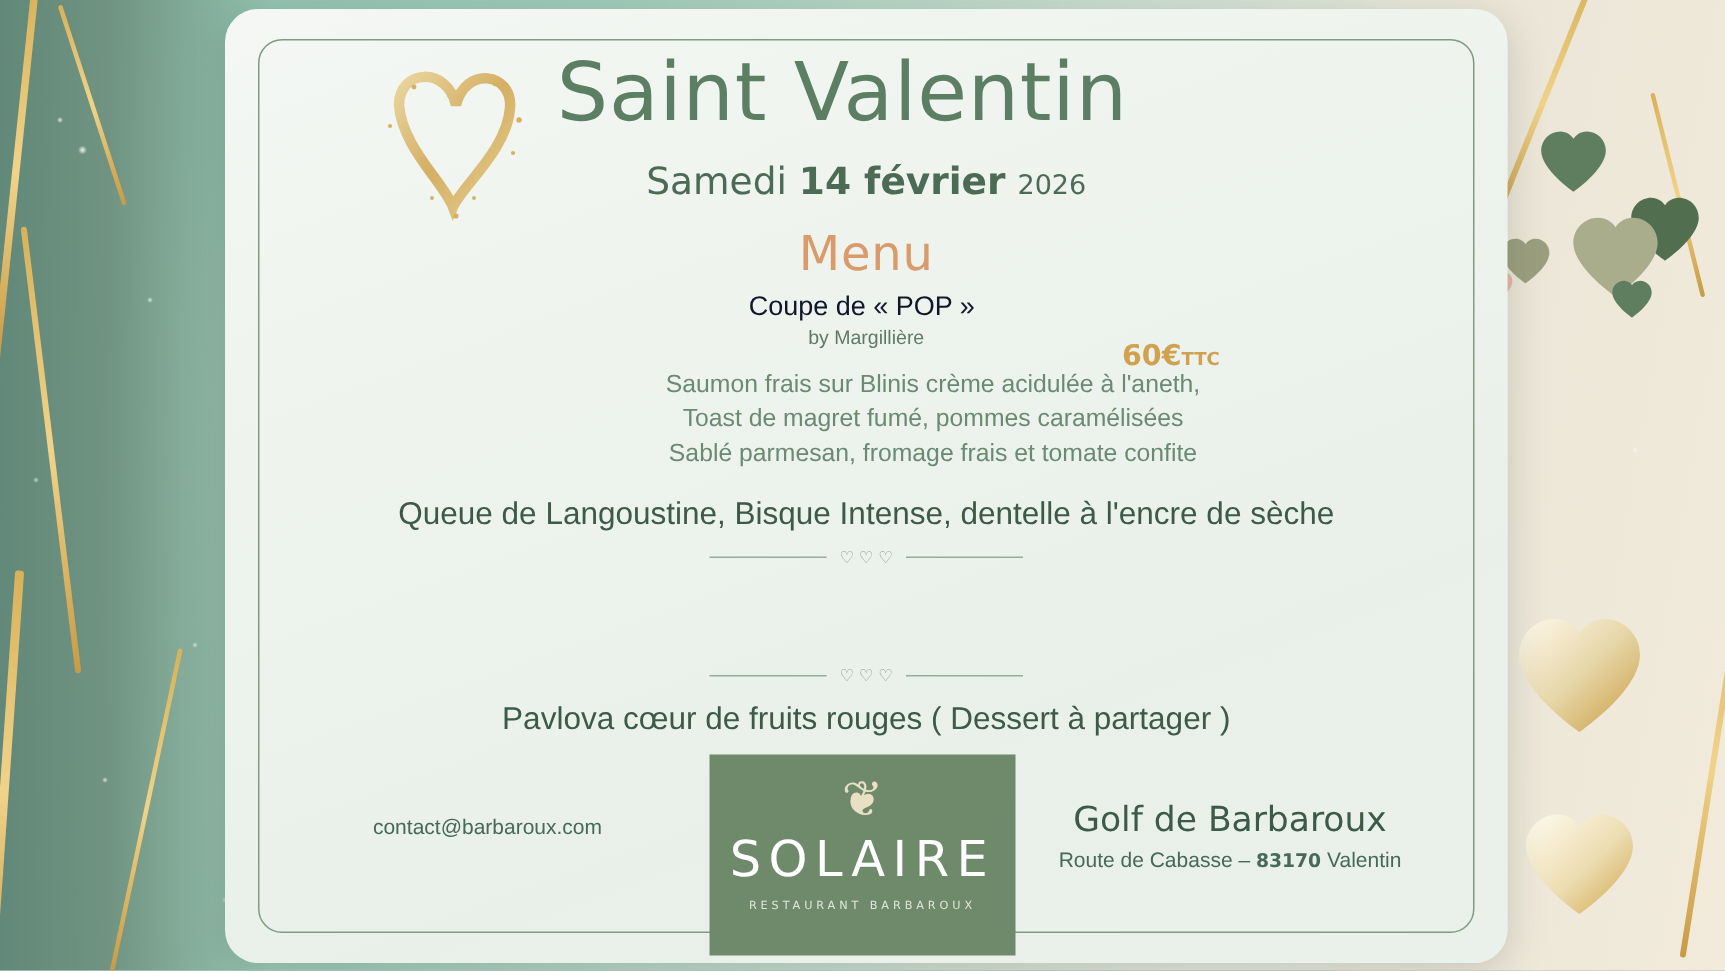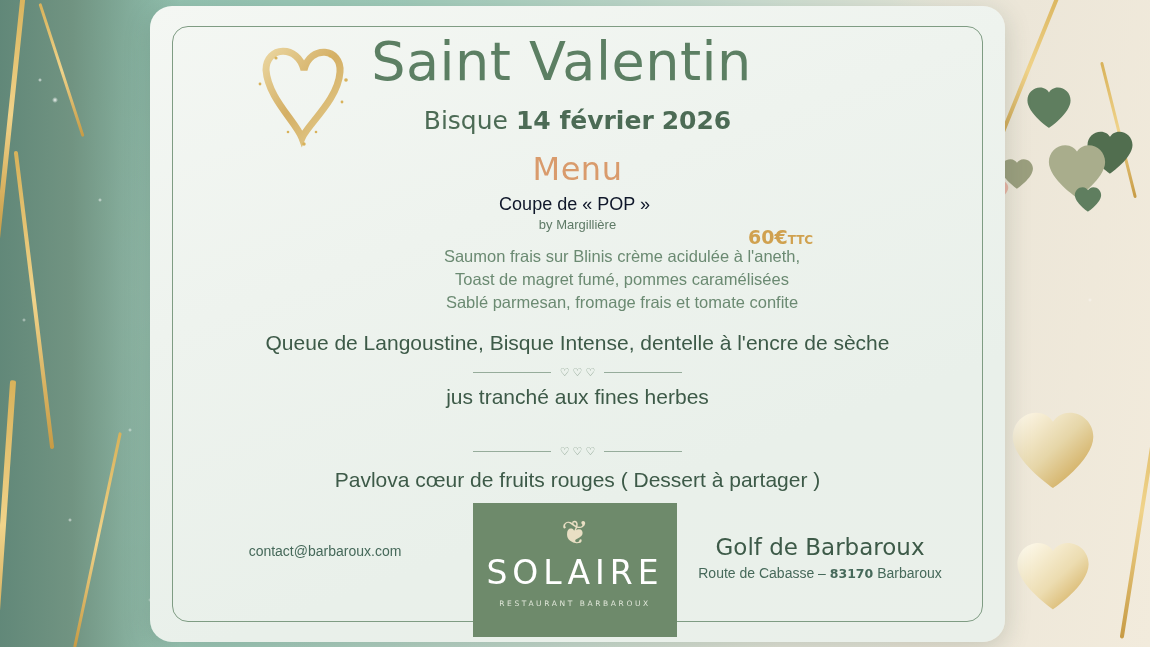--- a/index.html
+++ b/index.html
@@ -80,21 +80,21 @@
     font-family: "DejaVu Sans", sans-serif;
     font-size: 54px; font-weight: 400; letter-spacing: .5px;
     color: #5c7f63;
   }
   .subtitle {
     position: absolute; left: 172px; top: 106px; width: 811px;
     text-align: center; font-size: 25px; color: #4c6b55;
     font-family: "DejaVu Sans", sans-serif;
   }
   .subtitle .bold { font-weight: 700; }
-  .subtitle .year { font-size: 25px; font-weight: 700; }
+  .subtitle .year { font-size: 18px; font-weight: 400; }
 
   .menu-word {
     position: absolute; left: 172px; top: 150px; width: 811px;
     text-align: center; font-size: 32px; color: #d99b6c; letter-spacing: .5px;
     font-family: "DejaVu Sans", sans-serif;
   }
   .price {
     position: absolute; left: 748px; top: 182px;
     font-size: 19px; font-weight: 700; color: #d0a14f;
     font-family: "DejaVu Sans", sans-serif;
@@ -273,21 +273,21 @@
     <circle cx="58" cy="108" r="1.7" fill="#d8b25a"></circle>
       <circle cx="70" cy="96" r="1.3" fill="#d8b25a"></circle>
     <circle cx="42" cy="96" r="1.3" fill="#d8b25a"></circle>
       <circle cx="96" cy="66" r="1.4" fill="#d8b25a"></circle>
   </svg>
 </div>
 
 <h1 class="title">Saint Valentin</h1>
 
 <div class="subtitle">
-  <span>Bisque</span>
+  <span>Samedi</span>
   <span class="bold">14 février</span>
   <span class="year">2026</span>
 </div>
 
 <div class="menu-word">Menu</div>
 
 <div class="price">
   <span>60€</span><span class="ttc">TTC</span>
 </div>
 
@@ -306,21 +306,20 @@
 
 <div class="sep s1">
   <span class="sep-inner">
     <span class="sep-line"></span>
     <span>♡ ♡ ♡</span>
     <span class="sep-line"></span>
   </span>
 </div>
 
 <div class="course c2">
-  <div>jus tranché aux fines herbes</div>
 </div>
 
 <div class="sep s2">
   <span class="sep-inner">
     <span class="sep-line"></span>
     <span>♡ ♡ ♡</span>
     <span class="sep-line"></span>
   </span>
 </div>
 
@@ -336,15 +335,15 @@
   <div class="logo-mark">❦</div>
   <div class="logo-name">SOLAIRE</div>
   <div class="logo-sub">RESTAURANT BARBAROUX</div>
 </div>
 
 <div class="venue">
   <div class="venue-name">Golf de Barbaroux</div>
   <div class="venue-addr">
     <span>Route de Cabasse –</span>
     <span class="zip">83170</span>
-    <span>Barbaroux</span>
+    <span>Valentin</span>
   </div>
 </div>
 
 </body></html>

